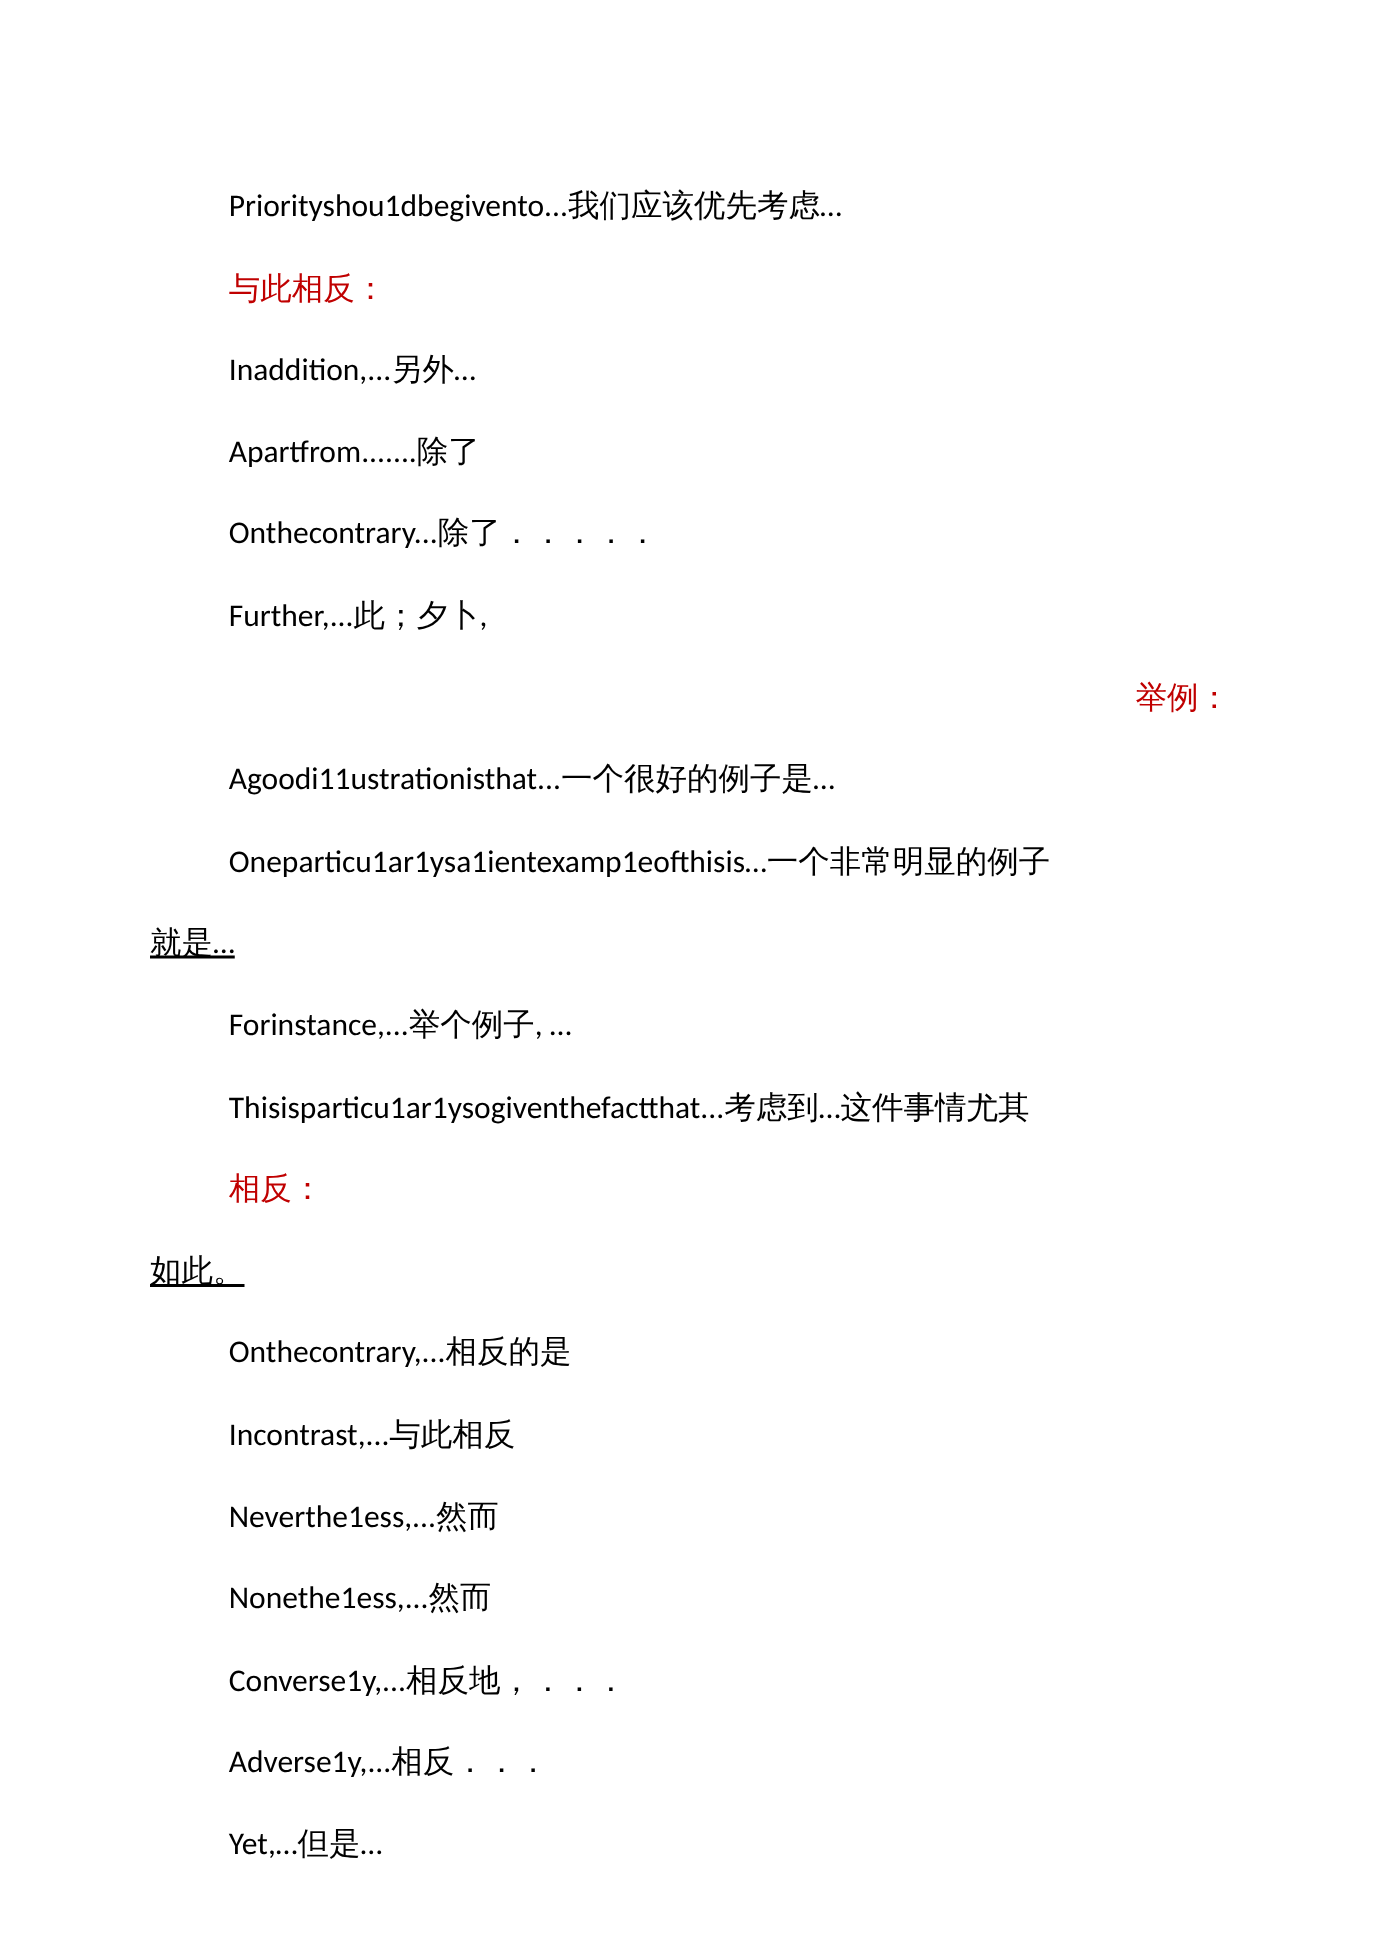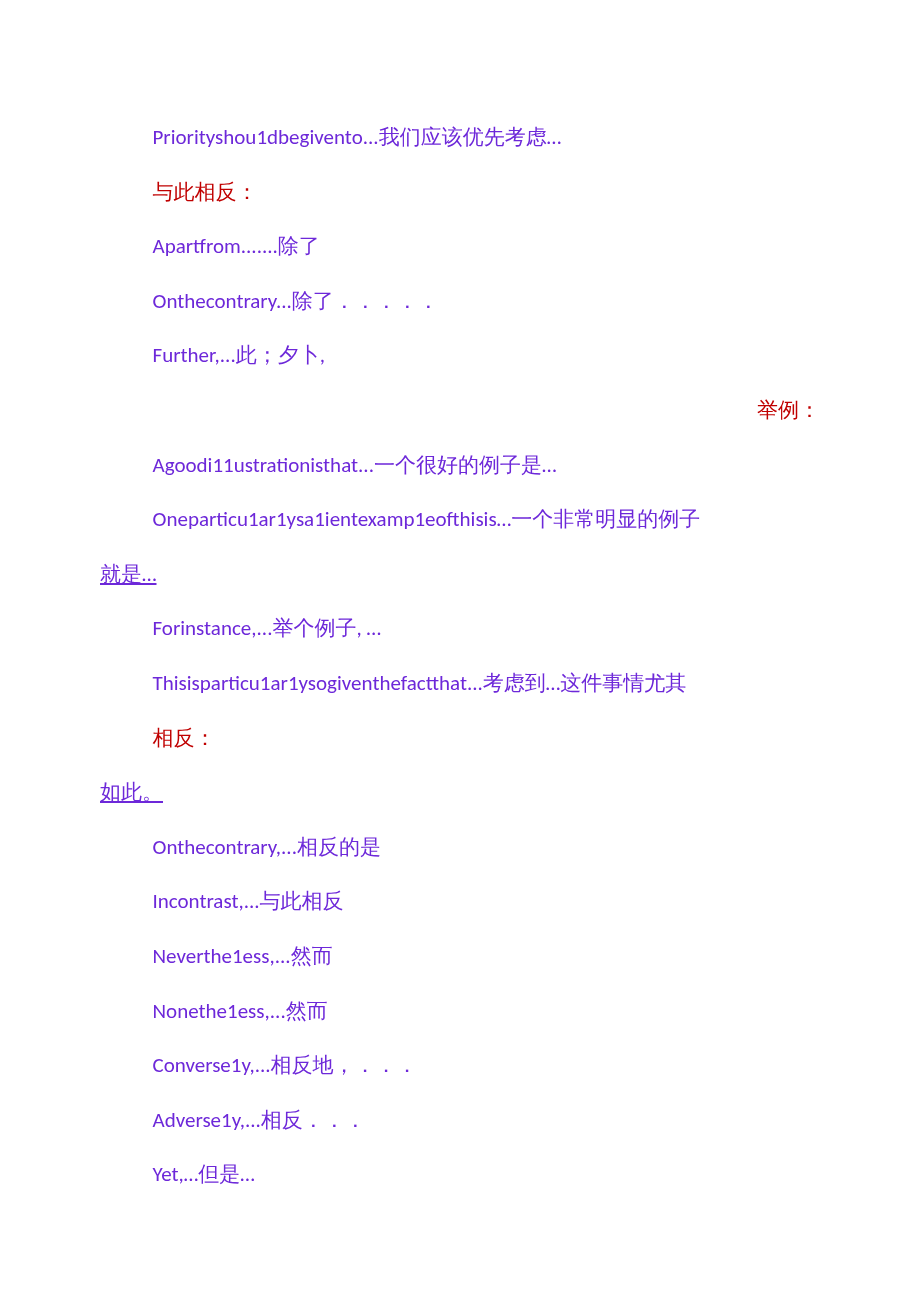--- a/index.html
+++ b/index.html
@@ -9,41 +9,42 @@
     font-family: "Calibri", "Microsoft YaHei", "SimSun", sans-serif;
     width: 920px;
   }
   .page {
     padding: 110px 100px 60px 100px;
     box-sizing: border-box;
   }
   .line {
     font-size: 21px;
     line-height: 2.6;
-    color: #6d28d9;
+    color: #000000;
     text-indent: 2.5em;
   }
   .line.no-indent {
     text-indent: 0;
     text-decoration: underline;
   }
   .red {
     color: #c00000;
   }
   .center {
     text-align: right;
     text-indent: 0;
   }
 </style>
 </head>
 <body>
 
 <div class="page">
   <div class="line">Priorityshou1dbegivento...我们应该优先考虑…</div>
   <div class="line red">与此相反：</div>
+  <div class="line">Inaddition,...另外…</div>
   <div class="line">Apartfrom.......除了</div>
   <div class="line">Onthecontrary...除了．．．．．</div>
   <div class="line">Further,...此；夕卜,</div>
   <div class="line red center">举例：</div>
   <div class="line">Agoodi11ustrationisthat...一个很好的例子是…</div>
   <div class="line">Oneparticu1ar1ysa1ientexamp1eofthisis…一个非常明显的例子</div>
   <div class="line no-indent">就是…</div>
   <div class="line">Forinstance,...举个例子, …</div>
   <div class="line">Thisisparticu1ar1ysogiventhefactthat...考虑到…这件事情尤其</div>
   <div class="line red">相反：</div>

